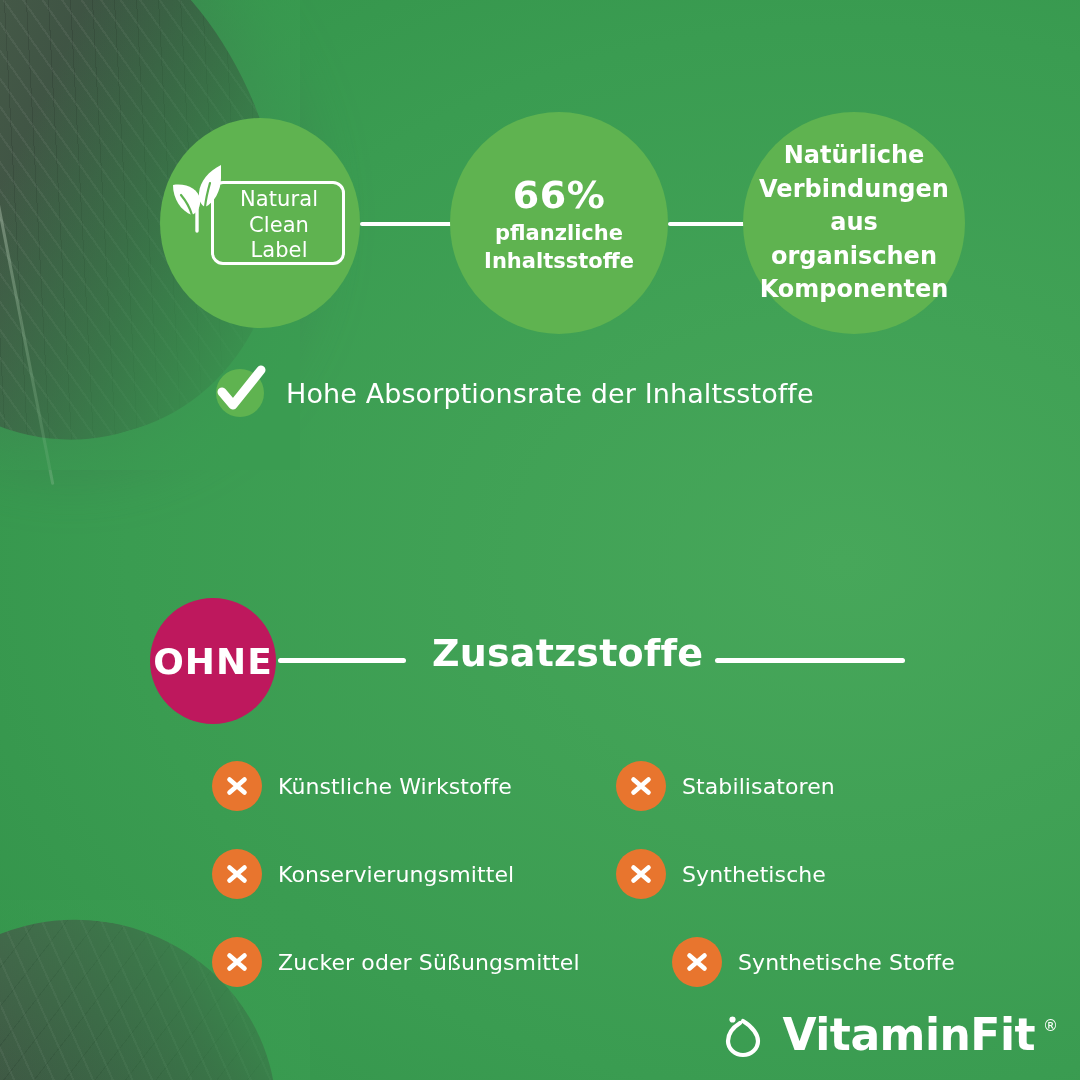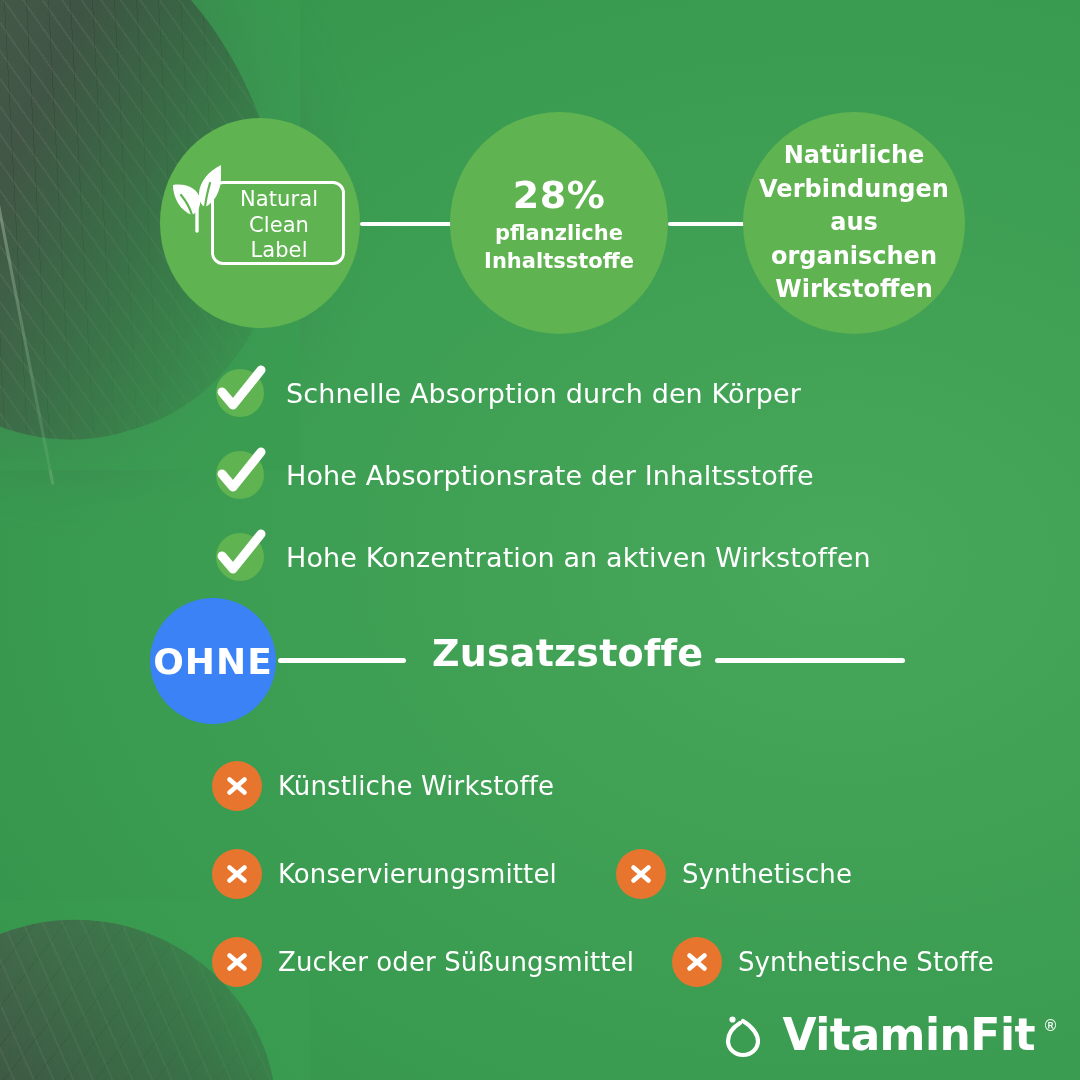--- a/index.html
+++ b/index.html
@@ -120,21 +120,21 @@
     position:absolute; left:4px; top:4px; width:48px; height:48px;
     border-radius:50%; background:#5fb350;
   }
   .check-mark{ position:absolute; left:0; top:-2px; width:56px; height:56px; }
   .check-label{ font-size:27px; font-weight:400; color:#fff; letter-spacing:.1px; }
 
   
   .ohne-row{ position:absolute; left:150px; top:598px; width:900px; height:128px; }
   .ohne-circle{
     position:absolute; left:0; top:0; width:126px; height:126px;
-    border-radius:50%; background:#3b82f6;
+    border-radius:50%; background:#be185d;
     display:flex; align-items:center; justify-content:center;
   }
   .ohne-text{ font-size:36px; font-weight:800; letter-spacing:1px; color:#fff; }
   .ohne-line-1{ position:absolute; left:128px; top:60px; width:128px; height:5px; background:#fff; border-radius:3px; }
   .ohne-title{
     position:absolute; left:282px; top:33px; width:260px;
     font-size:38px; font-weight:800; color:#fff; letter-spacing:.2px; text-align:left;
   }
   .ohne-line-2{ position:absolute; left:565px; top:60px; width:190px; height:5px; background:#fff; border-radius:3px; }
 
@@ -143,21 +143,21 @@
   .xrow{ display:flex; height:88px; align-items:center; }
   .xcell{ display:flex; align-items:center; }
   .xcell.c1{ width:404px; }
   .xcell.c2{ width:460px; }
   .x-badge{
     width:50px; height:50px; flex:0 0 50px; margin-right:16px;
     border-radius:50%; background:#e8752e;
     display:flex; align-items:center; justify-content:center;
   }
   .x-badge svg{ width:28px; height:28px; }
-  .x-label{ font-size:26px; font-weight:400; color:#fff; letter-spacing:.1px; }
+  .x-label{ font-size:22px; font-weight:400; color:#fff; letter-spacing:.1px; }
 
   
   .brand{
     position:absolute; right:22px; bottom:20px;
     display:flex; align-items:flex-start;
   }
   .brand-mark{ width:50px; height:50px; margin-right:14px; }
   .brand-name{ font-size:44px; font-weight:800; letter-spacing:-.5px; color:#fff; }
   .brand-reg{ font-size:15px; font-weight:400; color:#fff; margin-left:8px; align-self:flex-start; margin-top:8px; }
 </style>
@@ -191,67 +191,49 @@
         <div class="ncl-box"></div>
         <div class="ncl-text">
           <div>Natural</div>
           <div>Clean Label</div>
         </div>
       </div>
     </div>
 
     <div class="bubble bubble-2">
       <div>
-        <div class="big-pct">28%</div>
+        <div class="big-pct">66%</div>
         <div class="bubble-2-text">pflanzliche</div>
         <div class="bubble-2-text">Inhaltsstoffe</div>
       </div>
     </div>
 
     <div class="bubble bubble-3">
       <div>
         <div class="bubble-3-text">Natürliche</div>
         <div class="bubble-3-text">Verbindungen</div>
         <div class="bubble-3-text">aus organischen</div>
-        <div class="bubble-3-text">Wirkstoffen</div>
+        <div class="bubble-3-text">Komponenten</div>
       </div>
     </div>
   </div>
 
   <div class="checklist">
+
 
     <div class="check-row">
       <div class="check-badge">
         <div class="check-disc"></div>
         <svg class="check-mark" viewBox="0 0 56 56">
           <path d="M10 29 L21 42 L49 7" stroke="#ffffff" stroke-width="9" fill="none" stroke-linecap="round" stroke-linejoin="round"></path>
         </svg>
       </div>
-      <div class="check-label">Schnelle Absorption durch den Körper</div>
-    </div>
-
-    <div class="check-row">
-      <div class="check-badge">
-        <div class="check-disc"></div>
-        <svg class="check-mark" viewBox="0 0 56 56">
-          <path d="M10 29 L21 42 L49 7" stroke="#ffffff" stroke-width="9" fill="none" stroke-linecap="round" stroke-linejoin="round"></path>
-        </svg>
-      </div>
       <div class="check-label">Hohe Absorptionsrate der Inhaltsstoffe</div>
     </div>
 
-    <div class="check-row">
-      <div class="check-badge">
-        <div class="check-disc"></div>
-        <svg class="check-mark" viewBox="0 0 56 56">
-          <path d="M10 29 L21 42 L49 7" stroke="#ffffff" stroke-width="9" fill="none" stroke-linecap="round" stroke-linejoin="round"></path>
-        </svg>
-      </div>
-      <div class="check-label">Hohe Konzentration an aktiven Wirkstoffen</div>
-    </div>
   </div>
 
   <div class="ohne-row">
     <div class="ohne-circle">
       <span class="ohne-text">OHNE</span>
     </div>
     <div class="ohne-line-1"></div>
     <div class="ohne-title">Zusatzstoffe</div>
     <div class="ohne-line-2"></div>
   </div>
@@ -259,20 +241,28 @@
   <div class="xgrid">
 
     <div class="xrow">
       <div class="xcell c1">
         <div class="x-badge">
           <svg viewBox="0 0 28 28">
             <path d="M6.5 7.5 L21.5 20.5 M21.5 7.5 L6.5 20.5" stroke="#ffffff" stroke-width="4.6" stroke-linecap="round"></path>
           </svg>
         </div>
         <div class="x-label">Künstliche Wirkstoffe</div>
+      </div>
+      <div class="xcell c2">
+        <div class="x-badge">
+          <svg viewBox="0 0 28 28">
+            <path d="M6.5 7.5 L21.5 20.5 M21.5 7.5 L6.5 20.5" stroke="#ffffff" stroke-width="4.6" stroke-linecap="round"></path>
+          </svg>
+        </div>
+        <div class="x-label">Stabilisatoren</div>
       </div>
     </div>
 
     <div class="xrow">
       <div class="xcell c1">
         <div class="x-badge">
           <svg viewBox="0 0 28 28">
             <path d="M6.5 7.5 L21.5 20.5 M21.5 7.5 L6.5 20.5" stroke="#ffffff" stroke-width="4.6" stroke-linecap="round"></path>
           </svg>
         </div>

